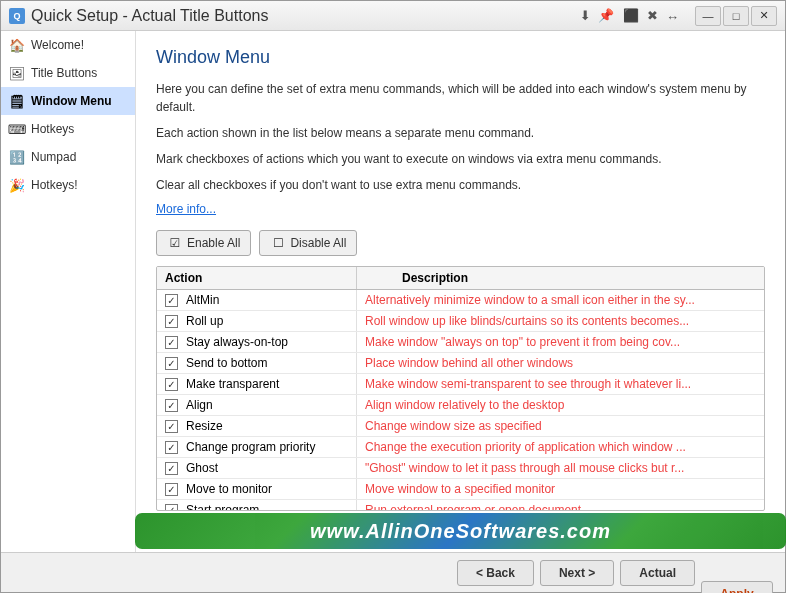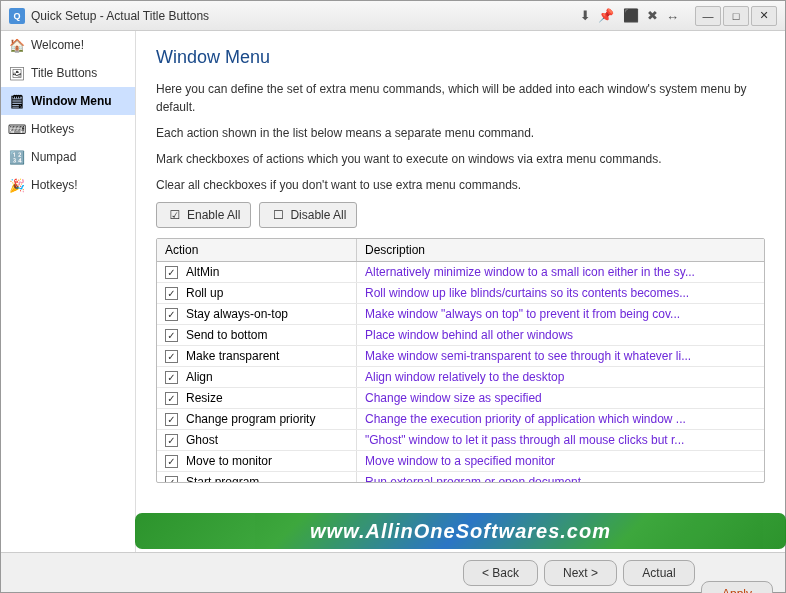--- a/index.html
+++ b/index.html
@@ -37,21 +37,21 @@
       border-radius: 2px;
       display: flex;
       align-items: center;
       justify-content: center;
       color: white;
       font-size: 9px;
       font-weight: bold;
     }
     .title-bar-text {
       flex: 1;
-      font-size: 12px;
+      font-size: 16px;
       color: #333;
     }
     .title-bar-controls {
       display: flex;
       gap: 2px;
     }
     .title-bar-extra-icons {
       display: flex;
       align-items: center;
       gap: 8px;
@@ -160,22 +160,23 @@
     }
     .table-container {
       border: 1px solid #bbb;
       border-radius: 2px;
       overflow: hidden;
     }
     .table-header {
       display: flex;
       background: #f5f5f5;
       border-bottom: 1px solid #bbb;
-      font-weight: 400;
-      font-size: 12px;
+      font-weight: 700;
+      font-size: 12px;
+      gap: 37px;
     }
     .col-action { width: 200px; padding: 4px 8px; border-right: 1px solid #ccc; }
     .col-desc { flex: 1; padding: 4px 8px; }
     .table-body {
       max-height: 220px;
       overflow-y: auto;
     }
     .table-row {
       display: flex;
       border-bottom: 1px solid #e8e8e8;
@@ -187,21 +188,21 @@
       width: 200px;
       padding: 3px 8px;
       border-right: 1px solid #e0e0e0;
       display: flex;
       align-items: center;
       gap: 8px;
     }
     .cell-desc {
       flex: 1;
       padding: 3px 8px;
-      color: #6d28d9;
+      color: #ef4444;
       white-space: nowrap;
       overflow: hidden;
       text-overflow: ellipsis;
     }
     .checkbox {
       width: 13px;
       height: 13px;
       border: 1px solid #777;
       background: #fff;
       display: inline-flex;
@@ -224,26 +225,27 @@
       align-items: center;
       justify-content: flex-end;
       padding: 0 12px;
       gap: 6px;
       flex-shrink: 0;
     }
     .footer-btn {
       padding: 5px 18px;
       background: #e8e8e8;
       border: 1px solid #aaa;
-      border-radius: 8px;
+      border-radius: 3px;
       cursor: pointer;
       font-size: 12px;
       color: #333;
       min-width: 72px;
       text-align: center;
+      font-weight: bold;
     }
     .footer-btn.primary {
       background: #e8e8e8;
     }
     .footer-btn.disabled {
       color: #c2410c;
       cursor: default;
       margin-top: 42px;
     }
     .watermark {
@@ -316,20 +318,21 @@
         <span>Hotkeys!</span>
       </div>
     </div>
 
     <div class="main-content">
       <h2 class="page-title">Window Menu</h2>
       <p class="description-text">Here you can define the set of extra menu commands, which will be added into each window's system menu by default.</p>
       <p class="description-text">Each action shown in the list below means a separate menu command.</p>
       <p class="description-text">Mark checkboxes of actions which you want to execute on windows via extra menu commands.</p>
       <p class="description-text">Clear all checkboxes if you don't want to use extra menu commands.</p>
+      <a class="more-info-link">More info...</a>
 
       <div class="button-row">
         <button class="action-btn">
           <span class="action-btn-icon">☑</span>
           <span>Enable All</span>
         </button>
         <button class="action-btn">
           <span class="action-btn-icon">☐</span>
           <span>Disable All</span>
         </button>

